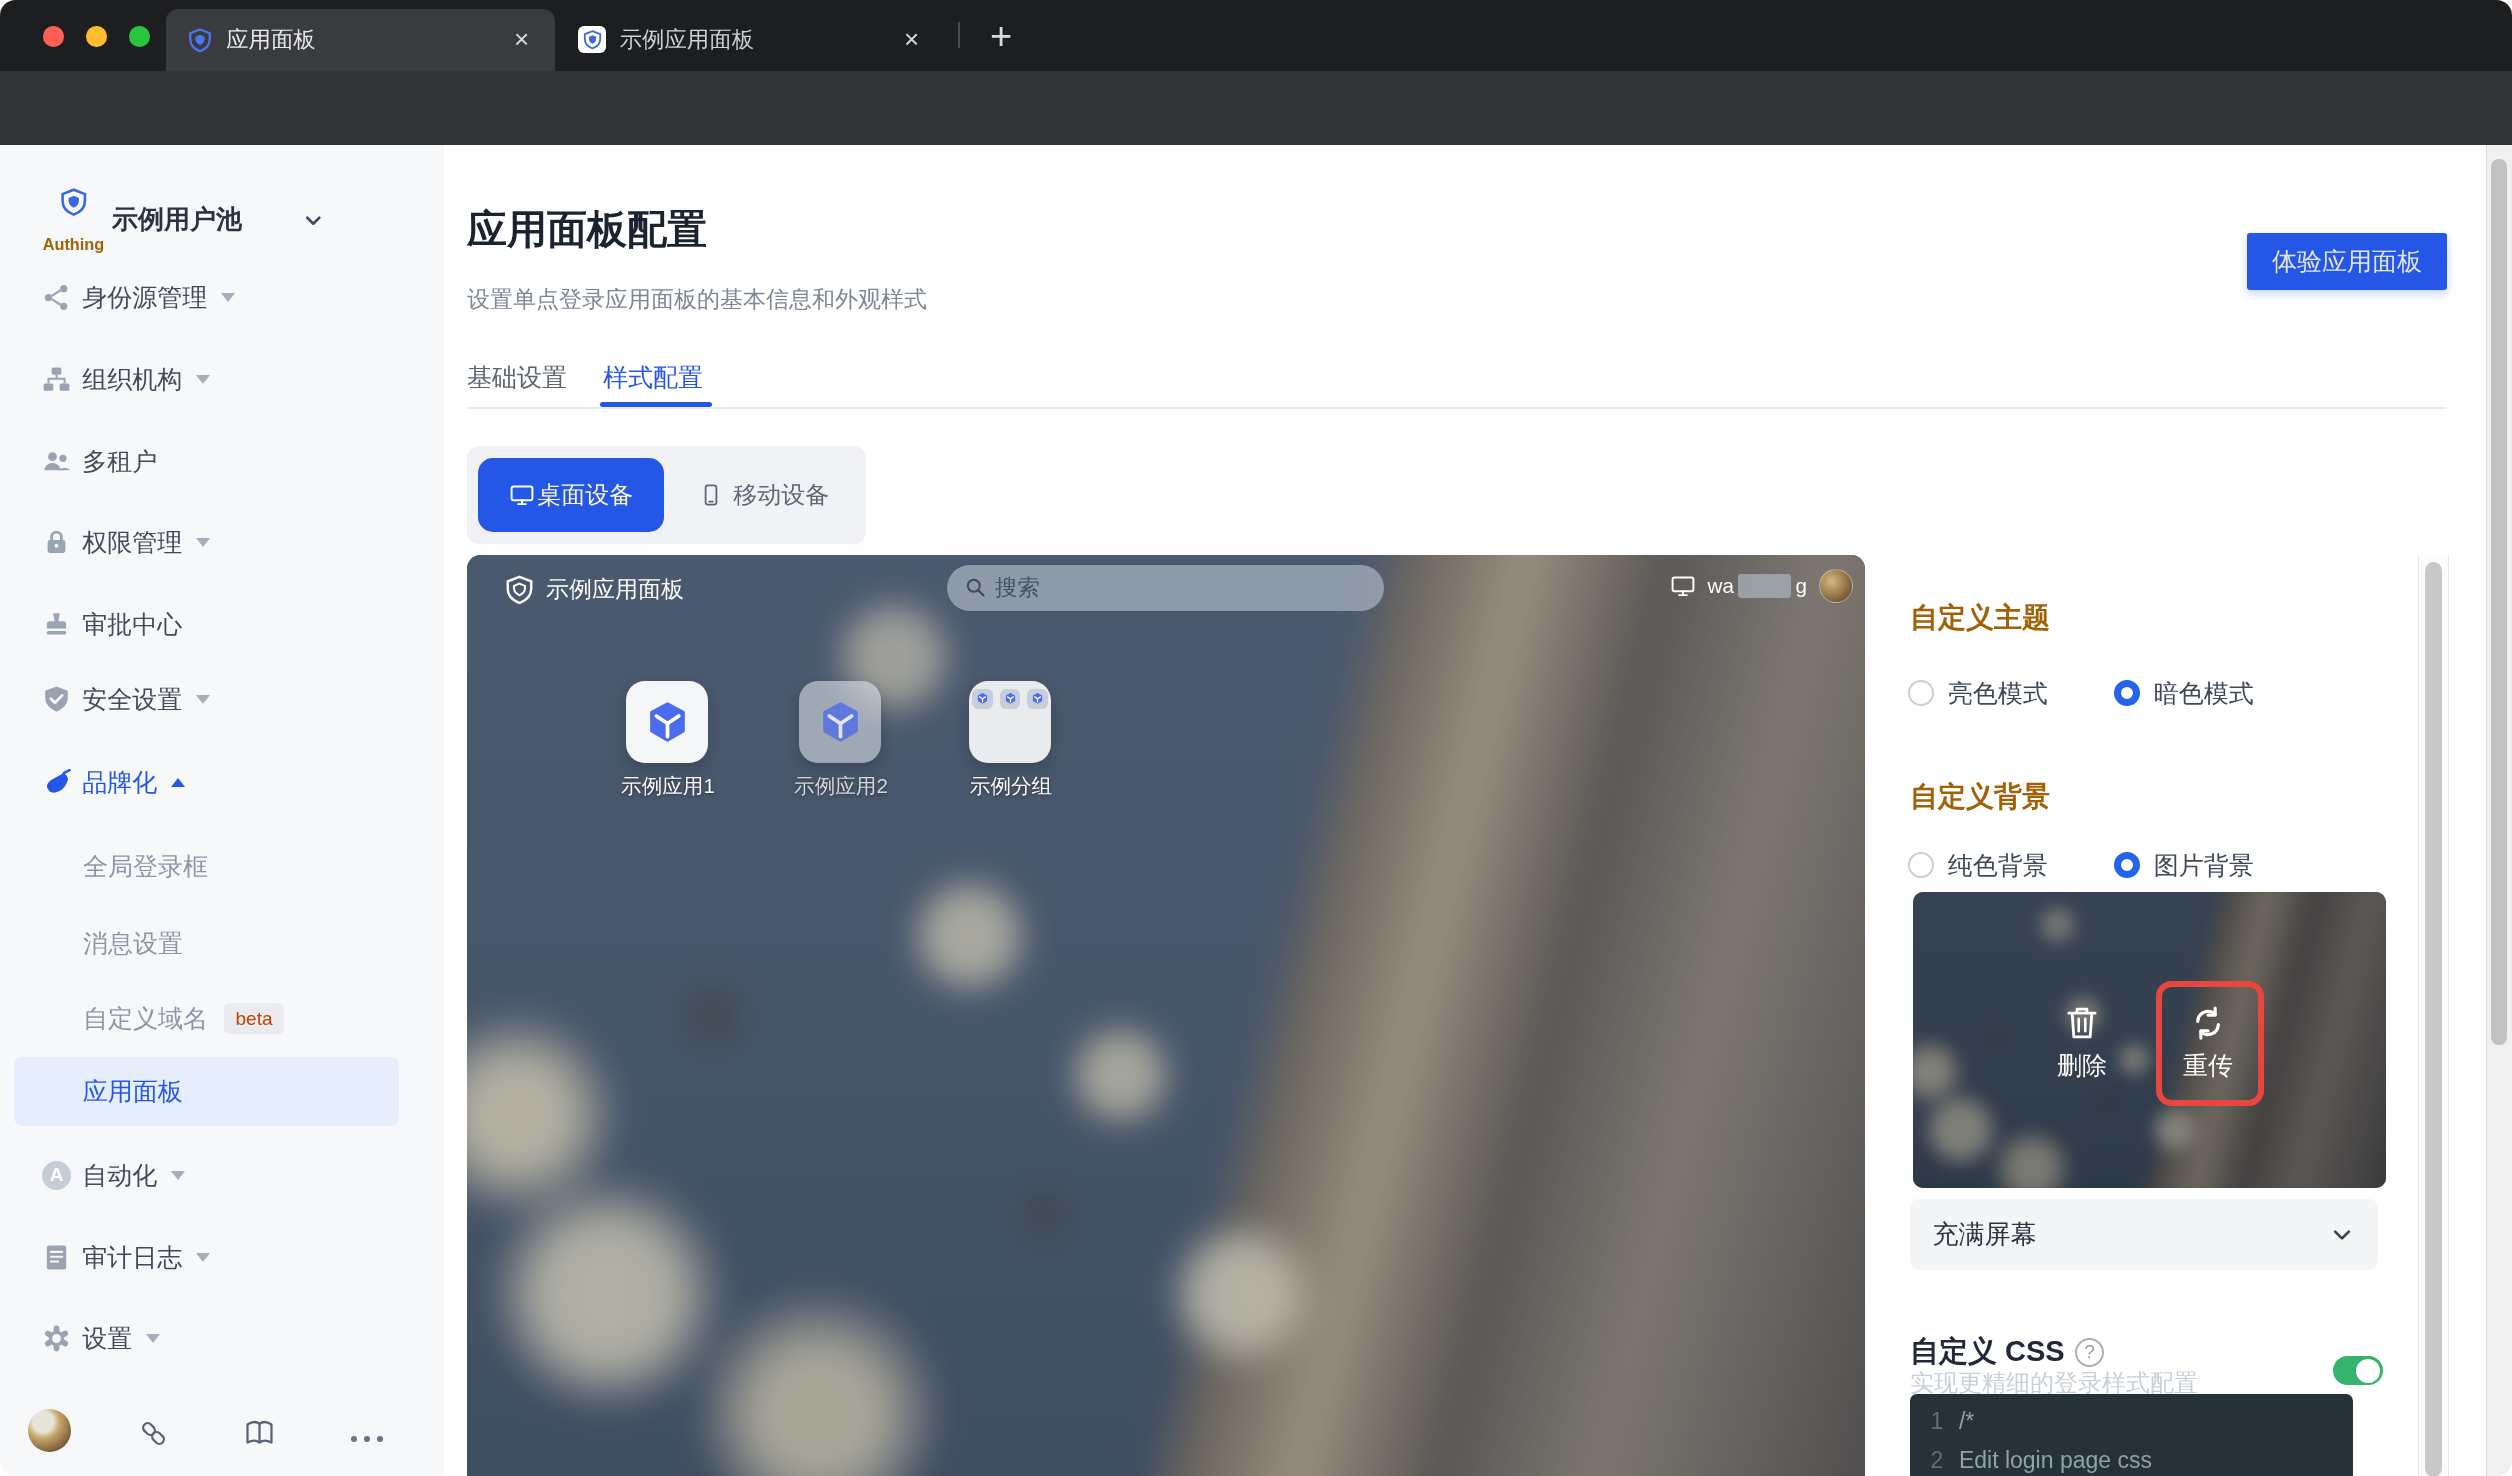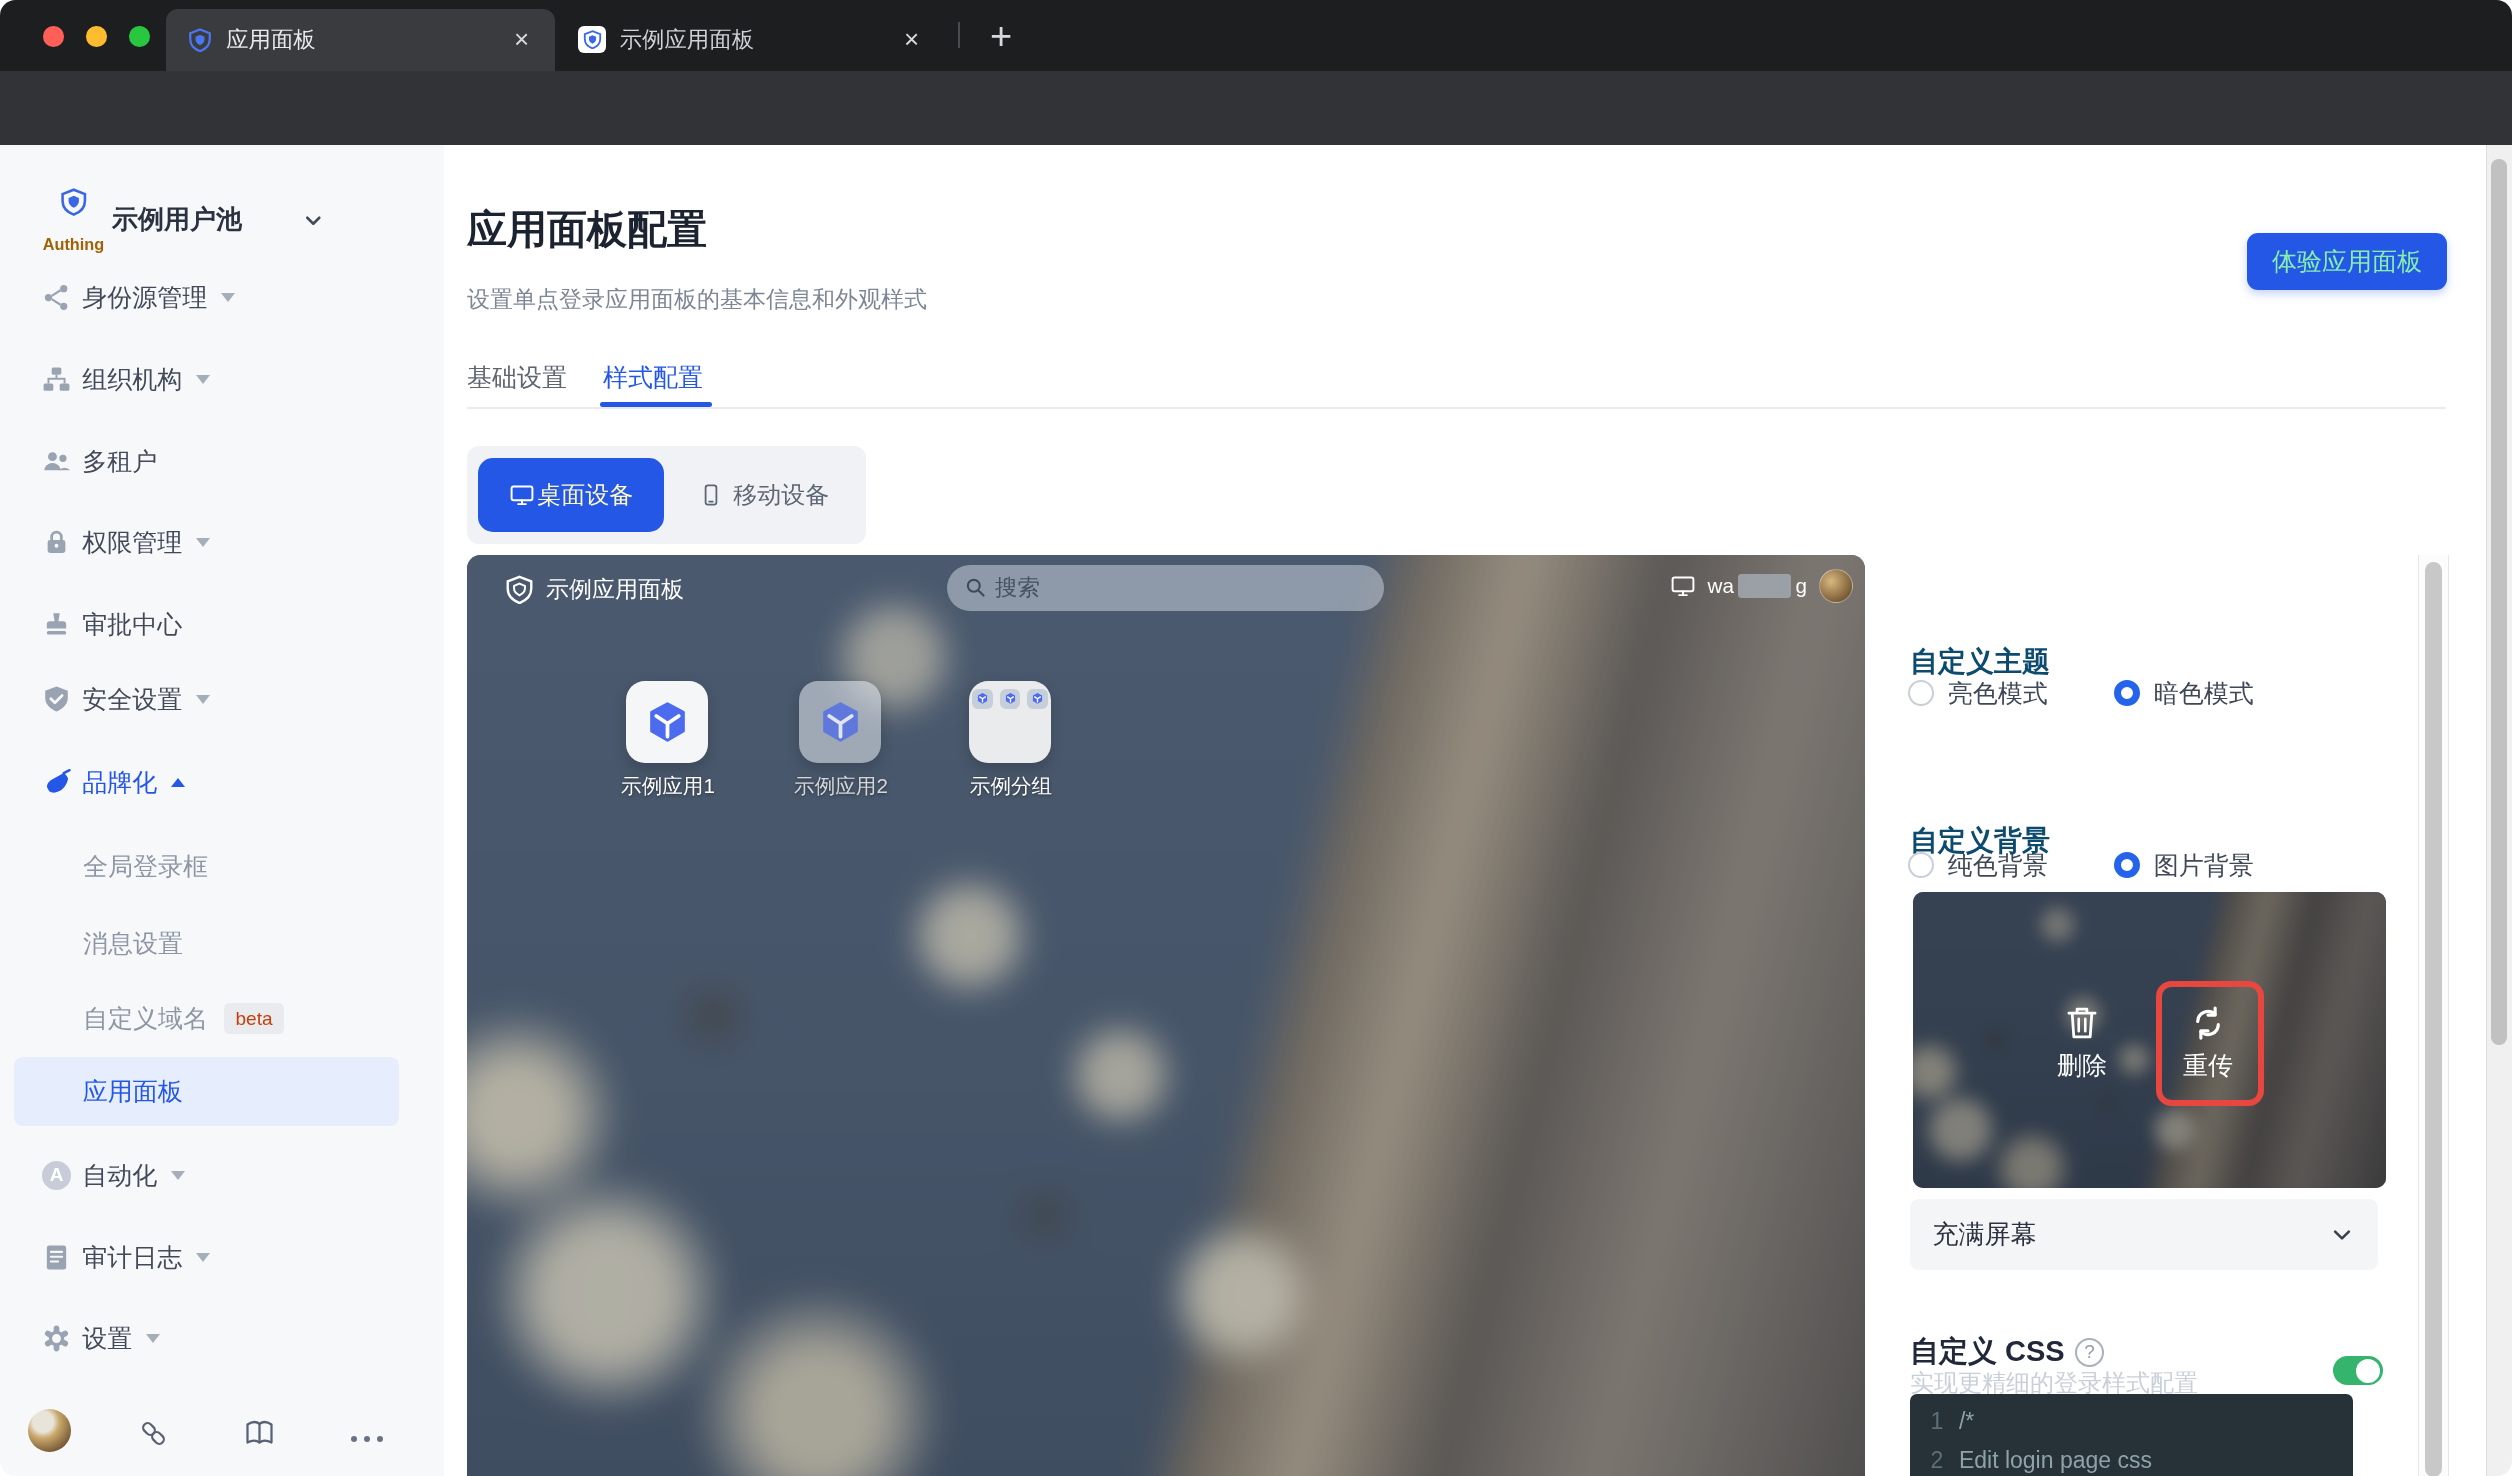--- a/index.html
+++ b/index.html
@@ -56,21 +56,21 @@
 
   
   .main { position:absolute; left:444px; top:145px; width:2068px; height:1332px; background:#fff; }
   .page-title { position:absolute; left:23px; top:57px; font-size:40px; font-weight:600; color:#1b2230; }
   .page-sub { position:absolute; left:23px; top:139px; font-size:23px; color:#7d8694; }
   .ptab { position:absolute; top:213px; font-size:25px; height:38px; display:flex; align-items:center; }
   .ptab.idle { color:#5c6470; }
   .ptab.on { color:#2457e6; font-weight:500; }
   .tab-underline { position:absolute; left:156px; top:257px; width:112px; height:5.2px; border-radius:2.6px; background:#2457e6; }
   .hdr-divider { position:absolute; left:23px; top:262px; width:1979px; height:1.7px; background:#e9ebef; }
-  .cta { position:absolute; left:1803px; top:88px; width:200px; height:57px; border-radius:11px; background:#2457e6; color:#86efac; font-size:25px; display:flex; align-items:center; justify-content:center; box-shadow:0 3.4px 8.6px rgba(36,87,230,.25); }
+  .cta { position:absolute; left:1803px; top:88px; width:200px; height:57px; border-radius:3px; background:#2457e6; color:#e5e5e5; font-size:25px; display:flex; align-items:center; justify-content:center; box-shadow:0 3.4px 8.6px rgba(36,87,230,.25); }
 
   .seg-wrap { position:absolute; left:23px; top:301px; width:399px; height:98px; border-radius:12px; background:#f1f2f5; }
   .seg-on { position:absolute; left:11.2px; top:12px; width:186px; height:74px; border-radius:15px; background:#2457e6; color:#fef9c3; display:flex; align-items:center; justify-content:center; gap:2px; font-size:24px; }
   .seg-off { position:absolute; left:206px; top:12px; width:182px; height:74px; display:flex; align-items:center; justify-content:center; gap:10.3px; font-size:24px; color:#5d6673; }
 
   
   .preview { position:absolute; left:23px; top:410px; width:1398px; height:921px; border-radius:13.8px 13.8px 0 0; overflow:hidden; background:#51617a; }
   .photo { position:absolute; left:-4%; top:-4%; width:108%; height:108%; filter:blur(13.8px);
     background: linear-gradient(104deg, rgba(0,0,0,0) 0 55%, rgba(148,133,114,.85) 58%, rgba(198,182,158,.95) 64%, rgba(118,108,99,.9) 72%, rgba(172,157,141,.85) 81%, rgba(88,83,80,.92) 100%),
                 linear-gradient(180deg,#5d6e87 0%,#57687f 55%,#4d5d73 100%); }
@@ -94,21 +94,21 @@
   .pv-right { position:absolute; right:12px; top:13.8px; display:flex; align-items:center; gap:12px; color:#fff; }
   .pv-user { display:flex; align-items:center; gap:4.3px; font-size:20.6px; color:#fff; }
   .redact { width:53px; height:24px; border-radius:3.4px; background:rgba(158,164,171,.92); }
   .pv-avatar { width:34px; height:34px; border-radius:50%; background:radial-gradient(circle at 35% 35%, #d8b77e, #8a6b42 60%, #4c3a26); border:0.9px solid rgba(255,255,255,.4); }
   .pv-tile { position:absolute; top:126px; width:82px; height:82px; border-radius:19px; display:flex; align-items:center; justify-content:center; box-shadow:0 5.2px 13.8px rgba(0,0,0,.18); }
   .pv-label { position:absolute; top:217px; width:138px; text-align:center; font-size:20.6px; color:#fff; text-shadow:0 0.9px 3.4px rgba(0,0,0,.45); }
   .minis { position:absolute; top:7.7px; left:0; width:82px; display:flex; justify-content:center; gap:6.9px; }
   .mini { width:20.6px; height:20.6px; border-radius:6px; background:rgba(94,118,158,.25); display:flex; align-items:center; justify-content:center; }
 
   
-  .cfg-h { position:absolute; font-size:28px; font-weight:600; color:#0c4a6e;margin-top:44px; }
+  .cfg-h { position:absolute; font-size:28px; font-weight:600; color:#a16207; }
   .radio-g { position:absolute; display:flex; align-items:center; gap:13.8px; height:38px; }
   .radio { width:26px; height:26px; border-radius:50%; background:#fff; border:2.6px solid #c9ced8; }
   .radio.on { border:7.7px solid #2563eb; }
   .radio-lab { font-size:25px; color:#3f4856; }
   .thumb { position:absolute; left:1469px; top:747px; width:473px; height:296px; border-radius:10.3px; overflow:hidden; background:#4e5e76; }
   .th-ov { position:absolute; inset:0; background:rgba(9,13,19,.45); }
   .th-act { position:absolute; top:112px; width:86px; text-align:center; color:#fff; }
   .th-act .lab { font-size:25px; margin-top:6.9px; color:#fff; }
   .redbox { position:absolute; left:243px; top:89px; width:108px; height:125px; border:6px solid #e8473f; border-radius:15.5px; }
   .dropdown { position:absolute; left:1466px; top:1054px; width:468px; height:71px; border-radius:8.6px; background:#f4f5f7; display:flex; align-items:center; }

